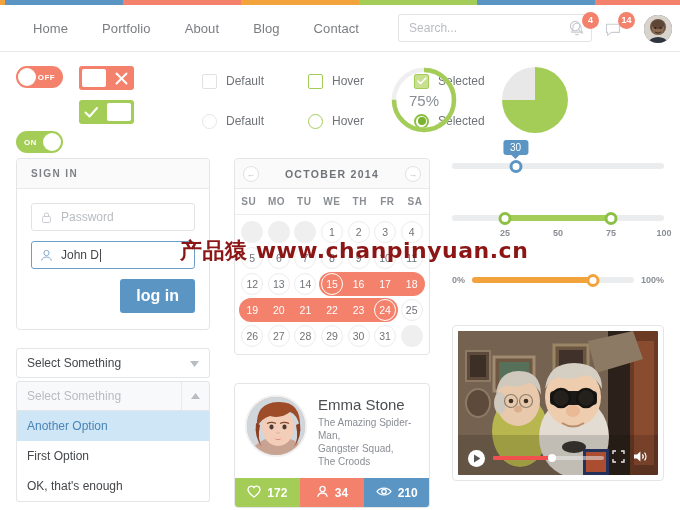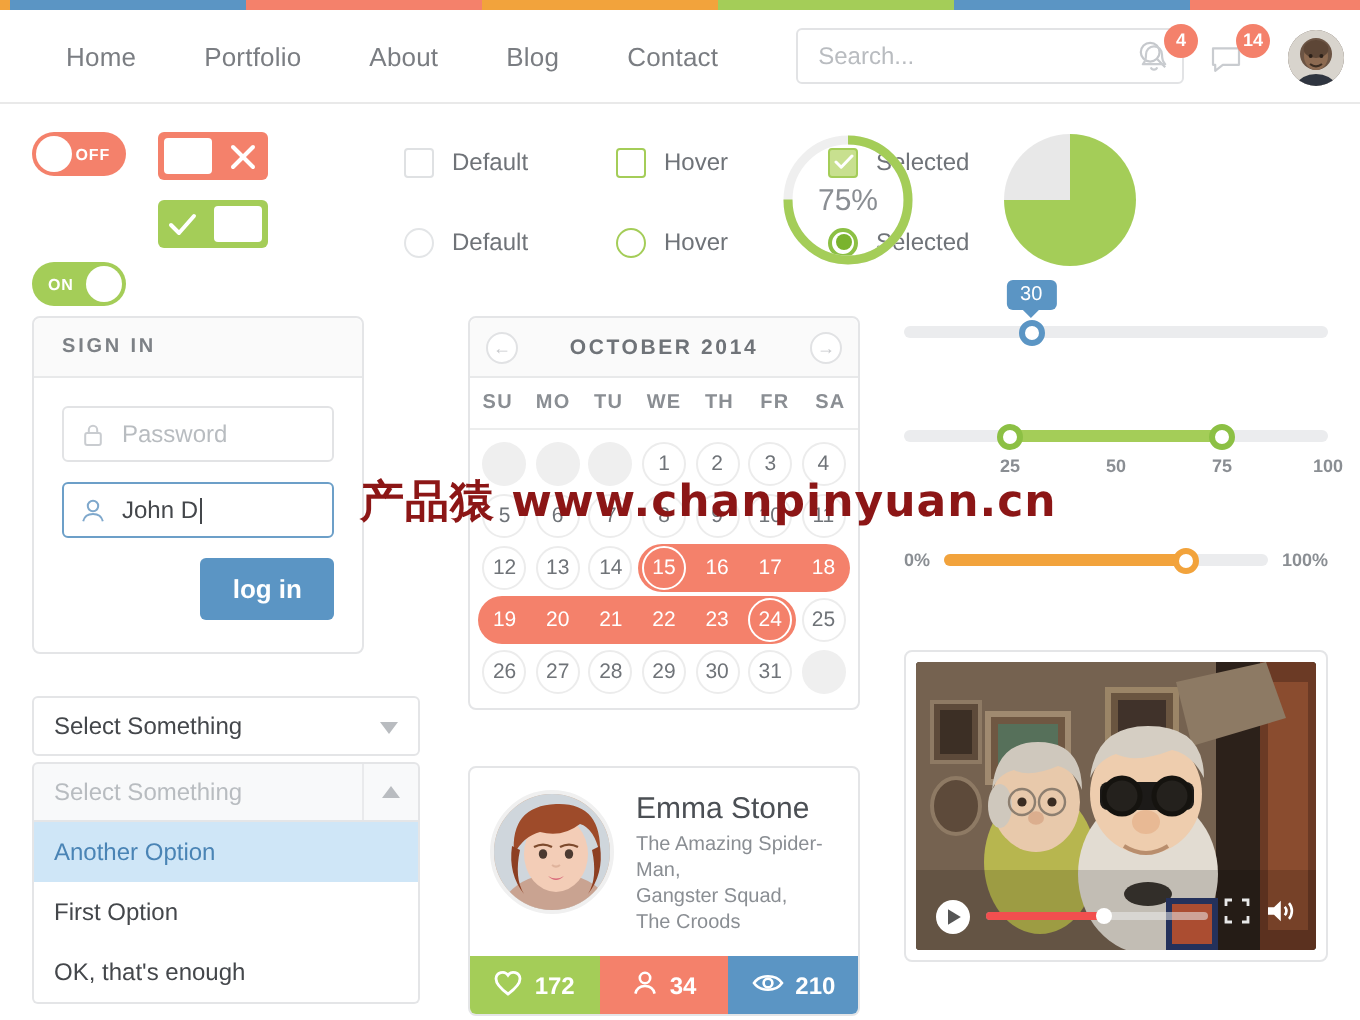--- a/index.html
+++ b/index.html
@@ -144,21 +144,21 @@
   .pie { width: 66px; height: 66px; border-radius: 50%; }
 
   
   .card {
     background: #fff; border: 1px solid #e4e5e7; border-radius: 4px;
   }
 
   
   .signin {
     position: absolute; left: 16px; top: 158px;
-    width: 166px;
+    width: 194px;
   }
   .signin-head {
     height: 30px; background: #fafafa; border-bottom: 1px solid #e8e9ea;
     display: flex; align-items: center; padding-left: 14px;
     font-size: 10px; letter-spacing: 1.4px; color: #7d8186; font-weight: bold;
     border-radius: 4px 4px 0 0;
   }
   .signin-body { padding: 14px 14px 16px 14px; }
   .field {
     height: 28px; border-radius: 3px; display: flex; align-items: center;
@@ -167,21 +167,21 @@
   .field-user { border: 1px solid #6c9fc8; }
   .field-pass { border: 1px solid #e2e3e5; }
   .field-text { font-size: 12px; color: #44474b; margin-left: 8px; }
   .field-text.placeholder { color: #b8bcc0; }
   .caret {
     display: inline-block; width: 1px; height: 13px;
     background: #44474b; margin-left: 1px; vertical-align: -2px;
   }
   .login-btn {
     float: right; background: #5b95c4; color: #fff; border: none;
-    border-radius: 3px; font-size: 13px; font-weight: bold;
+    border-radius: 3px; font-size: 16px; font-weight: bold;
     padding: 8px 16px; cursor: pointer;
     font-family: "Liberation Sans", sans-serif;
   }
 
   
   .select-box {
     position: absolute; left: 16px; width: 194px; height: 30px;
     border: 1px solid #e4e5e7; border-radius: 3px; background: #fff;
     display: flex; align-items: center; padding: 0 10px;
     font-size: 12px; color: #44474b; cursor: pointer;

